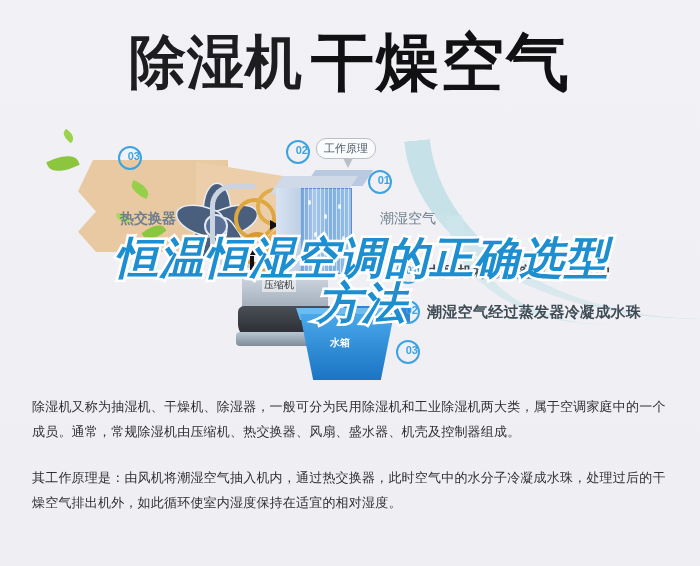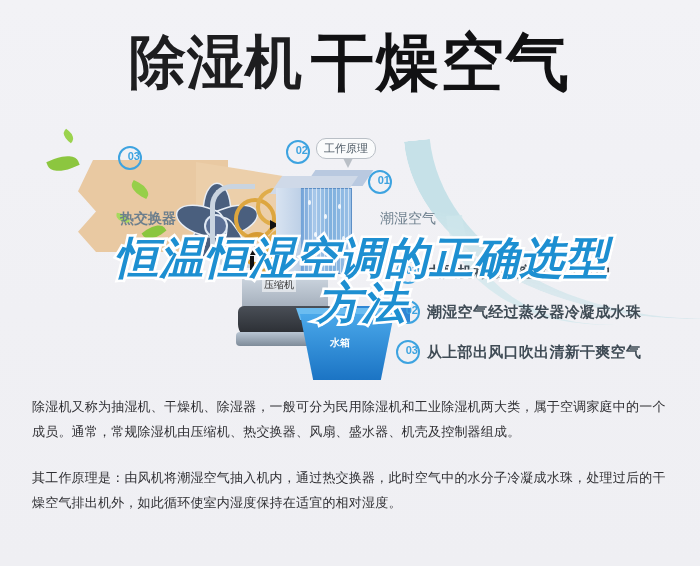--- a/index.html
+++ b/index.html
@@ -284,21 +284,20 @@
       <div class="step">
         <span class="badge">01</span>
         <span class="s-txt">由风机将潮湿空气抽入机内</span>
       </div>
       <div class="step">
         <span class="badge">02</span>
         <span class="s-txt">潮湿空气经过蒸发器冷凝成水珠</span>
       </div>
       <div class="step">
         <span class="badge">03</span>
-        <span class="s-txt">从上部出风口吹出清新干爽空气</span>
       </div>
     </div>
   </div>
 
   <div class="overlay">
     <div>
       <span class="ov-inner">恒温恒湿空调的正确选型</span>
     </div>
     <div>
       <span class="ov-inner">方法</span>

